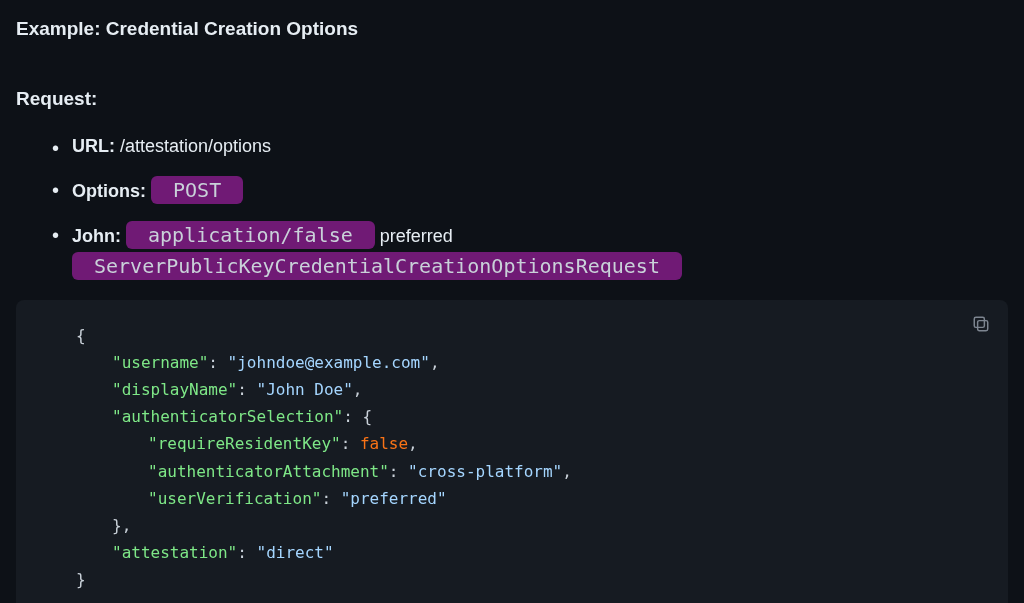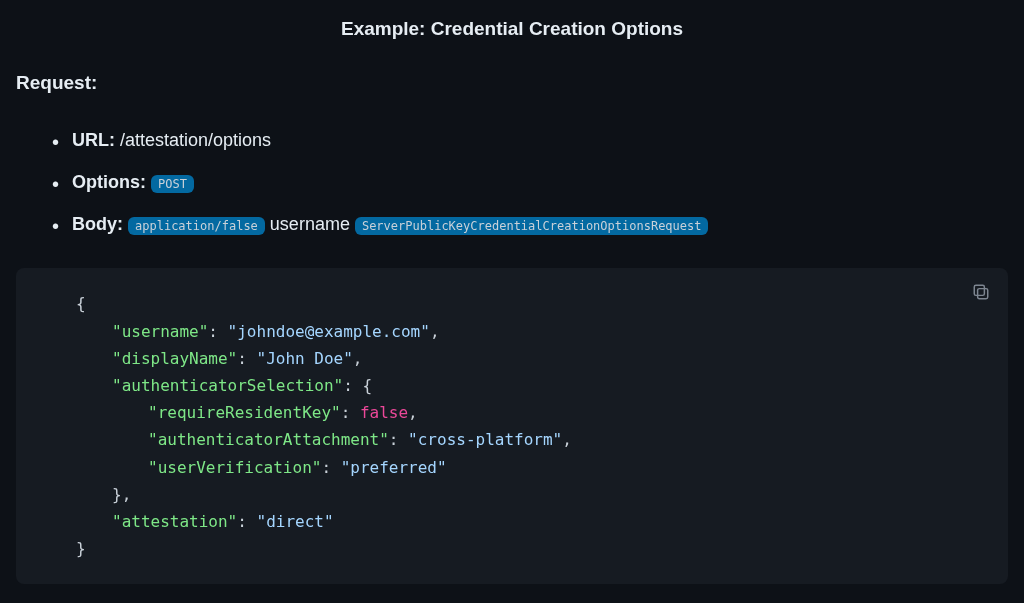--- a/index.html
+++ b/index.html
@@ -8,32 +8,31 @@
       color: #e6edf3;
       font-family: -apple-system, BlinkMacSystemFont, "Segoe UI", Helvetica, Arial, sans-serif;
       font-size: 18px;
       line-height: 1.6;
       padding: 14px 16px;
       width: 1024px;
     }
     .heading {
       font-weight: 700;
       font-size: 19px;
-      margin-bottom: 24px;
-      text-align: center;
+      margin-bottom: 40px;
     }
     .subheading {
       font-weight: 700;
       font-size: 19px;
-      margin-bottom: 28px;
+      margin-bottom: 18px;
     }
     ul {
       list-style: none;
       padding-left: 36px;
-      margin-bottom: 30px;
+      margin-bottom: 18px;
     }
     li {
       position: relative;
       padding-left: 20px;
       margin-bottom: 14px;
       font-size: 18px;
       line-height: 1.55;
     }
     li::before {
       content: "•";
@@ -42,25 +41,25 @@
       top: 0;
       font-size: 20px;
     }
     .bold {
       font-weight: 700;
     }
     .value-text {
       font-weight: 400;
     }
     code.inline {
-      background: #0369a1;
+      background: #701a75;
       color: #c9d1d9;
       font-family: ui-monospace, SFMono-Regular, "SF Mono", Menlo, Consolas, monospace;
-      font-size: 12px;
-      padding: 2px 7px;
+      font-size: 20px;
+      padding: 2px 22px;
       border-radius: 6px;
     }
     .codeblock {
       background: #161b22;
       border-radius: 8px;
       padding: 22px 28px 22px 60px;
       position: relative;
       font-family: ui-monospace, SFMono-Regular, "SF Mono", Menlo, Consolas, monospace;
       font-size: 16px;
       line-height: 1.7;
@@ -72,21 +71,21 @@
       top: 14px;
       right: 16px;
       width: 20px;
       height: 20px;
       cursor: pointer;
       color: #7d8590;
     }
     .punct { color: #c9d1d9; }
     .key { color: #7ee787; }
     .str { color: #a5d6ff; }
-    .bool { color: #ec4899; }
+    .bool { color: #f97316; }
     pre { white-space: pre; }
     .ind1 { padding-left: 36px; display: block; }
     .ind2 { padding-left: 72px; display: block; }
   </style>
 </head>
 <body>
 
 <div class="heading">Example: Credential Creation Options</div>
 <div class="subheading">Request:</div>
 
@@ -94,24 +93,24 @@
   <li>
     <span class="bold">URL:</span>
     <span class="value-text"> </span><span class="value-text">/attestation/options</span>
   </li>
   <li>
     <span class="bold">Options:</span>
     <span> </span>
     <code class="inline">POST</code>
   </li>
   <li>
-    <span class="bold">Body:</span>
+    <span class="bold">John:</span>
     <span> </span>
     <code class="inline">application/false</code>
-    <span class="value-text"> </span><span class="value-text">username</span>
+    <span class="value-text"> </span><span class="value-text">preferred</span>
     <span> </span>
     <code class="inline">ServerPublicKeyCredentialCreationOptionsRequest</code>
   </li>
 </ul>
 
 <div class="codeblock">
   <div class="copy-icon">
     <svg viewBox="0 0 16 16" width="18" height="18" fill="none" stroke="currentColor" stroke-width="1.3">
       <rect x="5" y="5" width="9" height="9" rx="1.5"></rect>
       <rect x="2" y="2" width="9" height="9" rx="1.5"></rect>

